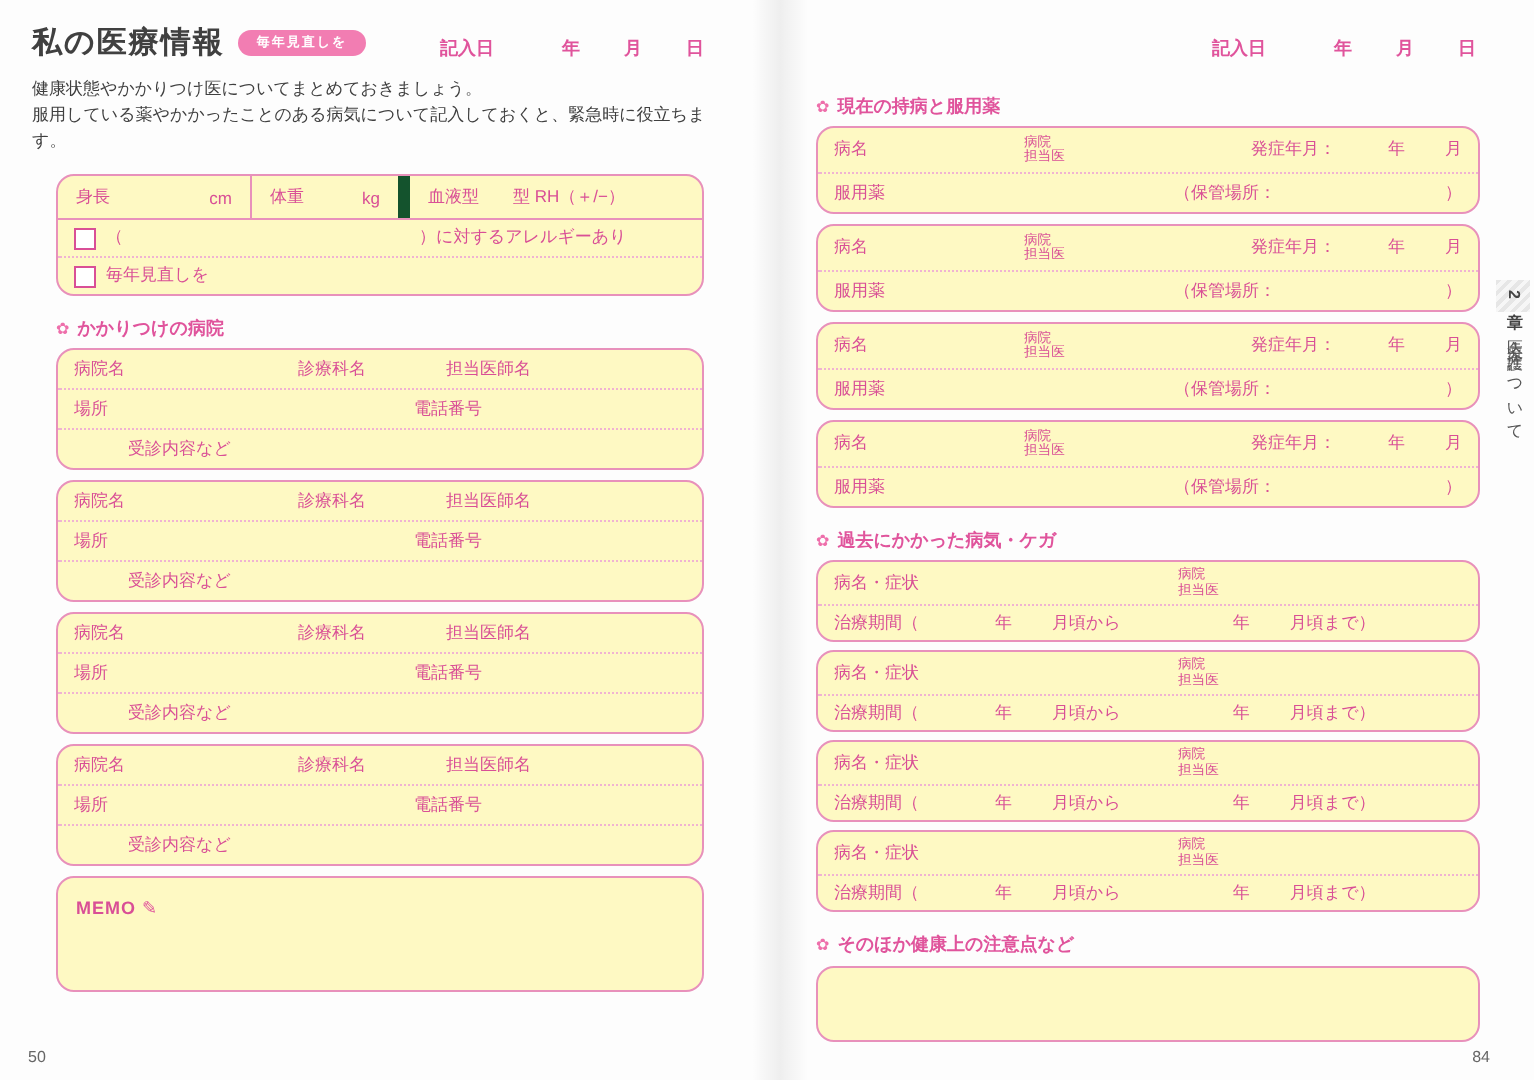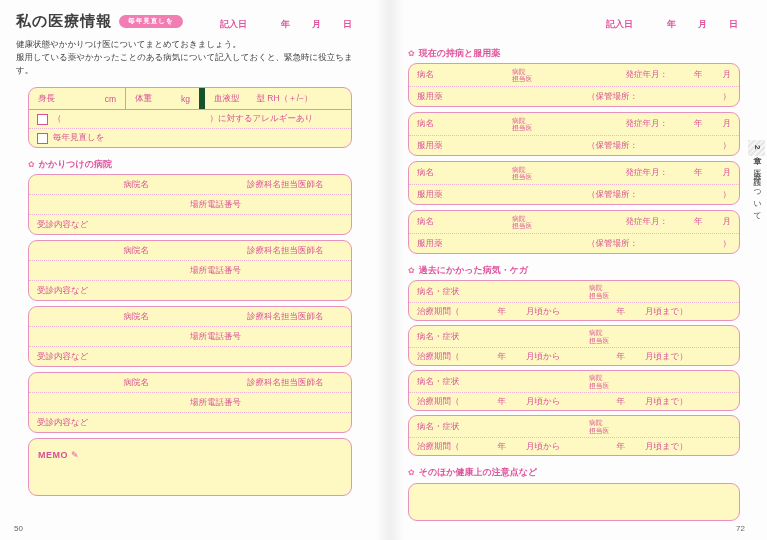--- a/index.html
+++ b/index.html
@@ -45,22 +45,22 @@
   .vcol1{width:97px;border-right:1px solid #e891bb;}
   .vcol2{width:79px;border-right:6px solid #14532d;}
   .vcol3{flex:1;justify-content:flex-start;}
   .vcol3 .suffix{margin-left:17px;}
   .h-at{height:15px;} .h-cb1{height:19px;} .h-sy{height:15px;} .h-no{height:18px;}
   .cb{width:9px;height:9px;border:1.2px solid #d94f96;display:inline-block;
     margin-right:5px;flex:0 0 auto;background:#fff;}
   .gapwide{width:148px;display:inline-block;}
 
   
-  .hr{height:20px;} .hr3{height:19px;}
-  .w112{width:112px;} .w86{width:86px;margin-left:46px;} .w170{width:170px;}
+  .hr{height:20px;} .hr3{height:19px;margin-left:27px;}
+  .w112{width:112px;} .w86{width:74px;} .w170{width:170px;}
 
   
   .cr1{height:23px;} .cr2{height:19px;}
   .w95{width:95px;} .w140{width:140px;} .w170b{width:170px;}
   .stack{flex:1;display:flex;flex-direction:column;justify-content:center;line-height:7.5px;}
   .stack .lbl{font-size:6.8px;}
   .ml26{margin-left:26px;} .ml20{margin-left:20px;} .ml38{margin-left:38px;} .ml56{margin-left:56px;}
   .spacer{flex:1;}
 
   
@@ -131,21 +131,21 @@
       <span class="cb"></span>
       <span class="lbl">毎年見直しを</span>
     </div>
   </div>
 
   <div class="section" style="margin-left:12px;">
     <span class="flower">✿</span>
     <span>かかりつけの病院</span>
   </div>
 
-  <div class="blocks" style="margin-top:3px;margin-left:12px;width:324px;text-align:right;">
+  <div class="blocks" style="margin-top:3px;margin-left:12px;width:324px;">
     <div class="box">
       <div class="row dotted hr">
         <span class="lbl w112">病院名</span>
         <span class="lbl w86">診療科名</span>
         <span class="lbl">担当医師名</span>
       </div>
       <div class="row dotted hr">
         <span class="lbl w170">場所</span>
         <span class="lbl">電話番号</span>
       </div>
@@ -364,18 +364,18 @@
     </div>
 
   <div class="section">
     <span class="flower">✿</span>
     <span>そのほか健康上の注意点など</span>
   </div>
   <div class="box other-box"></div>
 </div>
 
 <span class="pageno pageno-left">50</span>
-<span class="pageno pageno-right">72</span>
+<span class="pageno pageno-right">84</span>
 
 <div class="side-tab">
   <div class="tab-chapter">2章</div>
   <div class="tab-label">医療・介護について</div>
 </div>
 
 </body></html>

